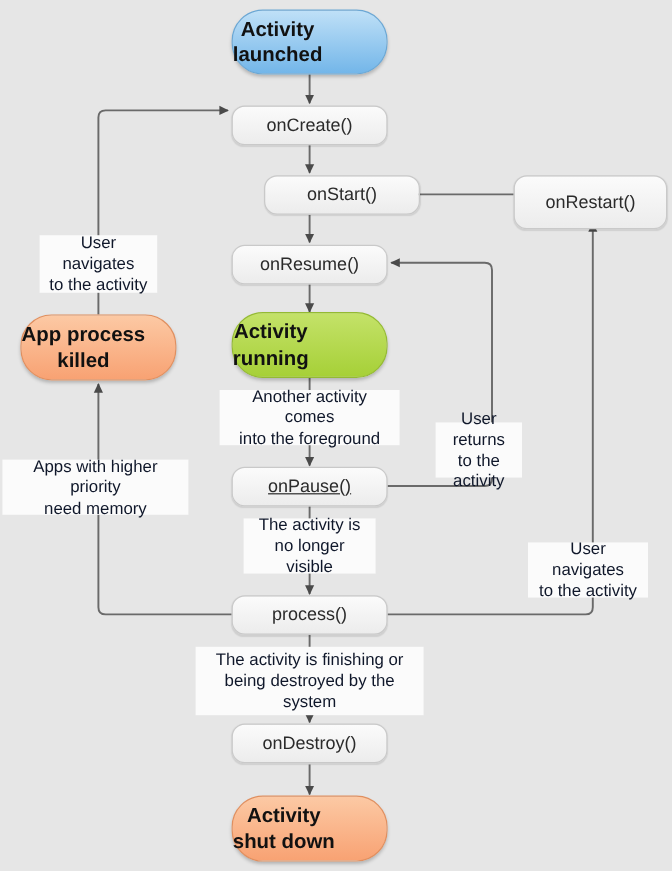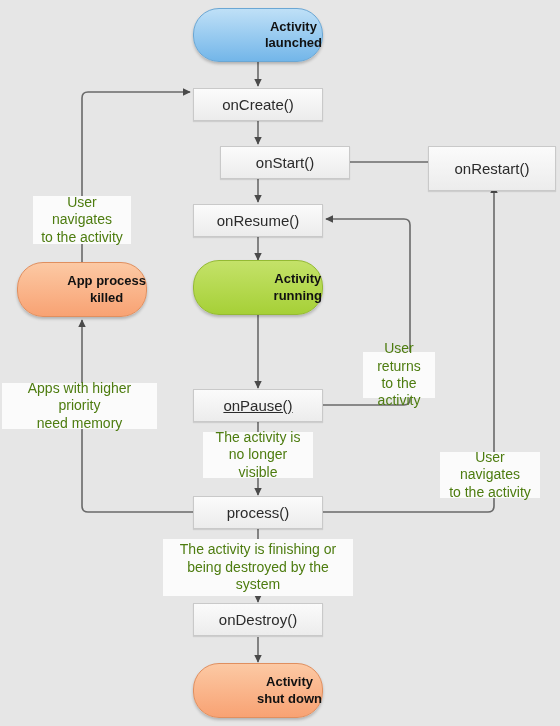--- a/index.html
+++ b/index.html
@@ -13,36 +13,36 @@
 
   svg.wires{position:absolute;left:0;top:0;width:560px;height:726px;}
 
   
   .node{
     position:absolute;
     box-sizing:border-box;
     display:flex;align-items:center;justify-content:center;
     text-align:center;
     border:1px solid #c9c9c9;
-    border-radius:0;
+    border-radius:11px;
     background:linear-gradient(#fbfbfb,#ececec);
     color:#2b2b2b;
     font-size:15px;
     box-shadow:0 1px 1px rgba(0,0,0,.10);
     z-index:3;
   }
 
   
   .state{
     position:absolute;
     box-sizing:border-box;
-    display:flex;align-items:center;justify-content:flex-end;
+    display:flex;align-items:center;justify-content:flex-start;
     text-align:center;
     border-radius:26px;
-    font-size:13px;font-weight:bold;
+    font-size:17px;font-weight:bold;
     color:#111;
     line-height:1.25;
     box-shadow:0 2px 3px rgba(0,0,0,.22);
     z-index:3;
   }
   .state.blue{
     background:linear-gradient(#bfe0f7,#73b6e9);
     border:1px solid #6ba7d4;
   }
   .state.green{
@@ -54,21 +54,21 @@
     border:1px solid #e08f5f;
   }
 
   
   .label{
     position:absolute;
     box-sizing:border-box;
     display:flex;align-items:center;justify-content:flex-end;
     text-align:center;
     background:#fbfbfb;
-    color:#4d7c0f;
+    color:#0f172a;
     font-size:14px;
     line-height:1.24;
     padding:19px 6px;
     z-index:4;
   }
 </style>
 </head>
 <body>
 
 <div id="canvas">
@@ -165,20 +165,26 @@
     <span>onRestart()</span>
   </div>
 
   <div class="label" style="left:33px;top:196px;width:98px;height:48px;">
     <div>
       <span>User navigates</span><br>
       <span>to the activity</span>
     </div>
   </div>
 
+  <div class="label" style="left:183px;top:325px;width:150px;height:46px;">
+    <div>
+      <span>Another activity comes</span><br>
+      <span>into the foreground</span>
+    </div>
+  </div>
 
   <div class="label" style="left:363px;top:352px;width:72px;height:46px;">
     <div>
       <span>User returns</span><br>
       <span>to the activity</span>
     </div>
   </div>
 
   <div class="label" style="left:2px;top:383px;width:155px;height:46px;">
     <div>

